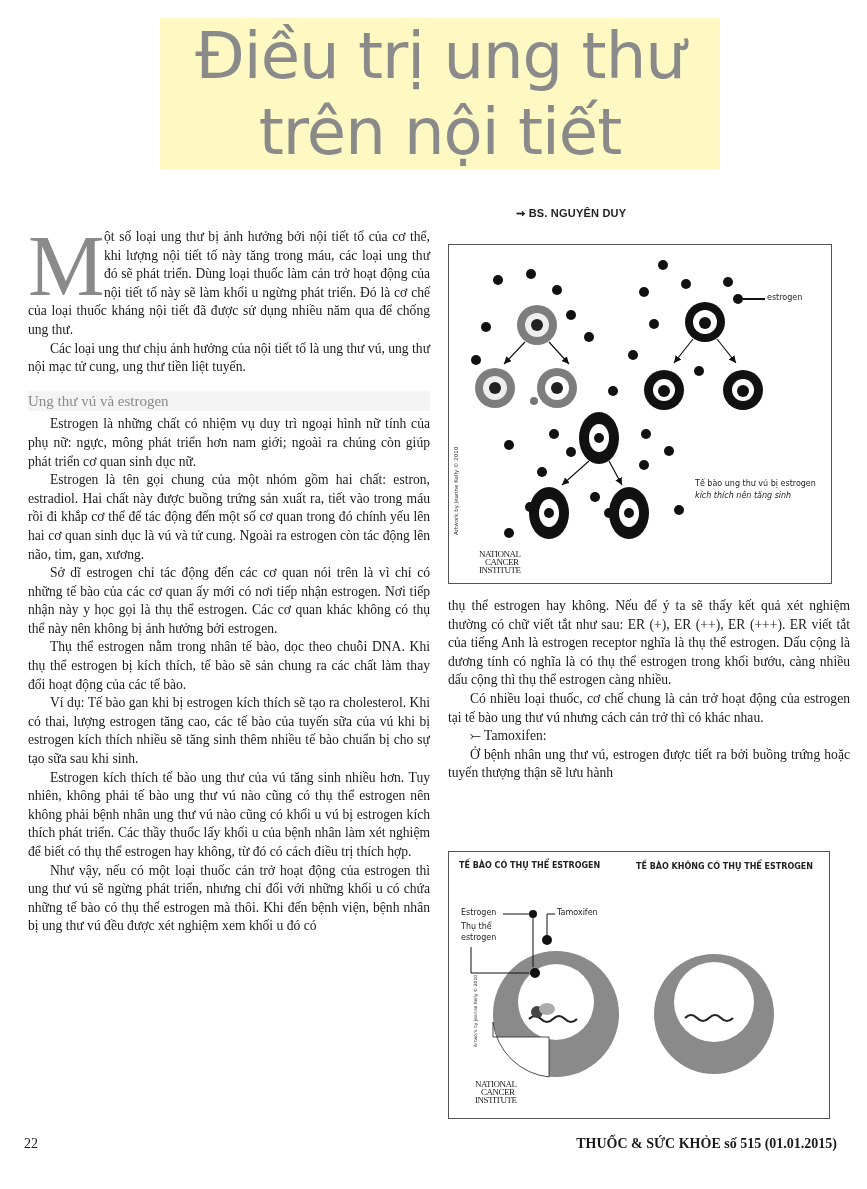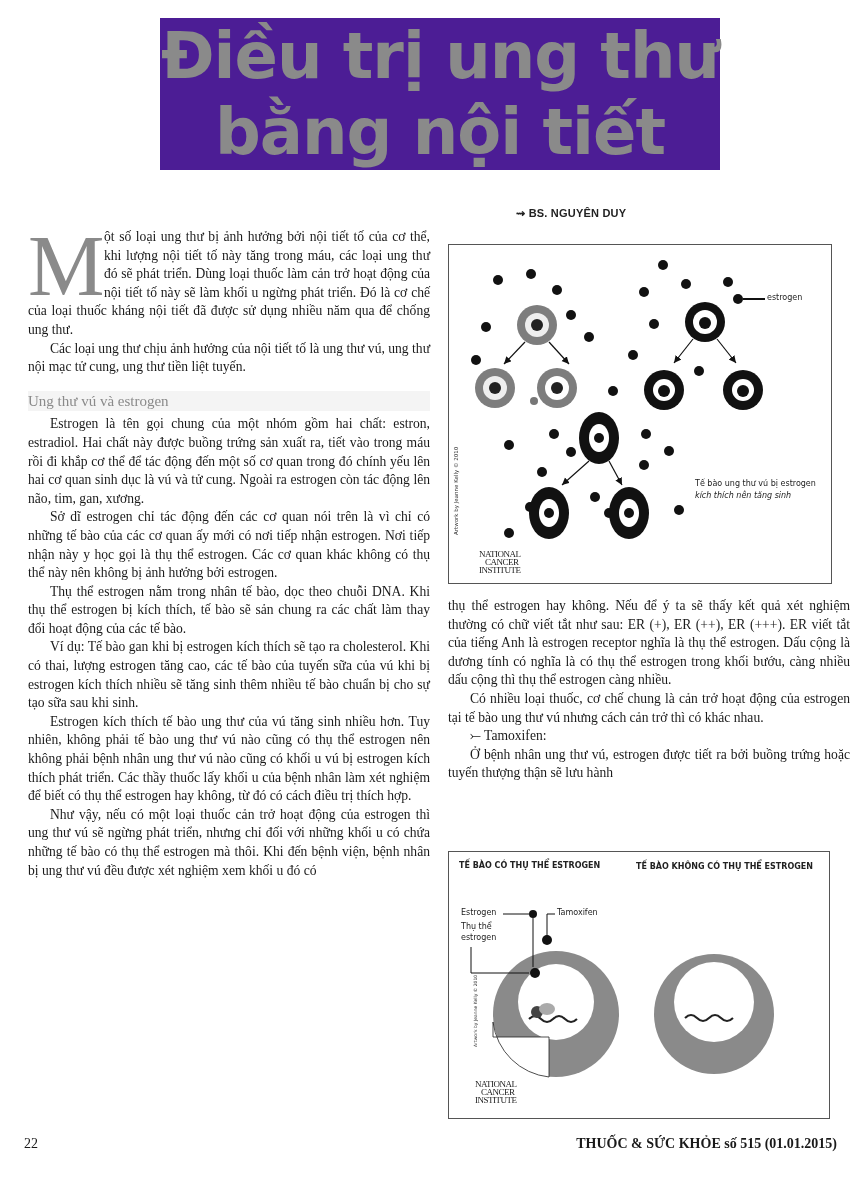--- a/index.html
+++ b/index.html
@@ -1,20 +1,20 @@
 <!DOCTYPE html>
 <html><head>
   <meta charset="utf-8">
   <style>
     html, body { margin: 0; padding: 0; background: #ffffff; }
     body { width: 867px; height: 1189px; position: relative; overflow: hidden; font-family: "Liberation Serif", serif; color: #1a1a1a; }
     .title {
       position: absolute; left: 160px; top: 18px; width: 560px; text-align: center;
-      font-family: "DejaVu Sans", sans-serif; font-weight: bold; color: #8a8a8a;
-      font-size: 64px; line-height: 76px; letter-spacing: -1px; background: #4c1d95;
+      font-family: "DejaVu Sans", sans-serif; font-weight: normal; color: #8a8a8a;
+      font-size: 64px; line-height: 76px; letter-spacing: -1px; background: #fef9c3;
     }
     .byline {
       position: absolute; left: 516px; top: 207px; font-family: "Liberation Sans", sans-serif;
       font-weight: bold; font-size: 11px; letter-spacing: 0.2px; color: #222;
     }
     .col { position: absolute; font-size: 13.6px; line-height: 18.6px; text-align: justify; }
     .col p { margin: 0; text-indent: 22px; }
     .col p.noindent { text-indent: 0; }
     .left-col { left: 28px; top: 228px; width: 402px; }
     .dropcap {
@@ -41,30 +41,31 @@
     .nci { position: absolute; font-family: "Liberation Serif", serif; font-size: 9px; line-height: 8px; letter-spacing: -0.5px; color: #222; }
     .footer-left { position: absolute; left: 24px; top: 1136px; font-size: 14px; }
     .footer-right { position: absolute; right: 30px; top: 1136px; font-size: 14px; font-weight: bold; }
     svg { position: absolute; left: 0; top: 0; }
   </style>
 </head>
 <body>
 
 <div class="title">
   <div>Điều trị ung thư</div>
-  <div>bằng nội tiết</div>
+  <div>trên nội tiết</div>
 </div>
 
 <div class="byline">⇝ BS. NGUYÊN DUY</div>
 
 <div class="col left-col">
   <span class="dropcap">M</span>
   <p class="noindent">ột số loại ung thư bị ảnh hưởng bởi nội tiết tố của cơ thể, khi lượng nội tiết tố này tăng trong máu, các loại ung thư đó sẽ phát triển. Dùng loại thuốc làm cản trở hoạt động của nội tiết tố này sẽ làm khối u ngừng phát triển. Đó là cơ chế của loại thuốc kháng nội tiết đã được sử dụng nhiều năm qua để chống ung thư.</p>
   <p>Các loại ung thư chịu ảnh hưởng của nội tiết tố là ung thư vú, ung thư nội mạc tử cung, ung thư tiền liệt tuyến.</p>
   <div class="section-head">Ung thư vú và estrogen</div>
+  <p>Estrogen là những chất có nhiệm vụ duy trì ngoại hình nữ tính của phụ nữ: ngực, mông phát triển hơn nam giới; ngoài ra chúng còn giúp phát triển cơ quan sinh dục nữ.</p>
   <p>Estrogen là tên gọi chung của một nhóm gồm hai chất: estron, estradiol. Hai chất này được buồng trứng sản xuất ra, tiết vào trong máu rồi đi khắp cơ thể để tác động đến một số cơ quan trong đó chính yếu lên hai cơ quan sinh dục là vú và tử cung. Ngoài ra estrogen còn tác động lên não, tim, gan, xương.</p>
   <p>Sở dĩ estrogen chỉ tác động đến các cơ quan nói trên là vì chỉ có những tế bào của các cơ quan ấy mới có nơi tiếp nhận estrogen. Nơi tiếp nhận này y học gọi là thụ thể estrogen. Các cơ quan khác không có thụ thể này nên không bị ảnh hưởng bởi estrogen.</p>
   <p>Thụ thể estrogen nằm trong nhân tế bào, dọc theo chuỗi DNA. Khi thụ thể estrogen bị kích thích, tế bào sẽ sản chung ra các chất làm thay đổi hoạt động của các tế bào.</p>
   <p>Ví dụ: Tế bào gan khi bị estrogen kích thích sẽ tạo ra cholesterol. Khi có thai, lượng estrogen tăng cao, các tế bào của tuyến sữa của vú khi bị estrogen kích thích nhiều sẽ tăng sinh thêm nhiều tế bào chuẩn bị cho sự tạo sữa sau khi sinh.</p>
   <p>Estrogen kích thích tế bào ung thư của vú tăng sinh nhiều hơn. Tuy nhiên, không phải tế bào ung thư vú nào cũng có thụ thể estrogen nên không phải bệnh nhân ung thư vú nào cũng có khối u vú bị estrogen kích thích phát triển. Các thầy thuốc lấy khối u của bệnh nhân làm xét nghiệm để biết có thụ thể estrogen hay không, từ đó có cách điều trị thích hợp.</p>
   <p>Như vậy, nếu có một loại thuốc cản trở hoạt động của estrogen thì ung thư vú sẽ ngừng phát triển, nhưng chỉ đối với những khối u có chứa những tế bào có thụ thể estrogen mà thôi. Khi đến bệnh viện, bệnh nhân bị ung thư vú đều được xét nghiệm xem khối u đó có</p>
 </div>
 
 <div class="figure1">
   <svg width="382" height="338">

